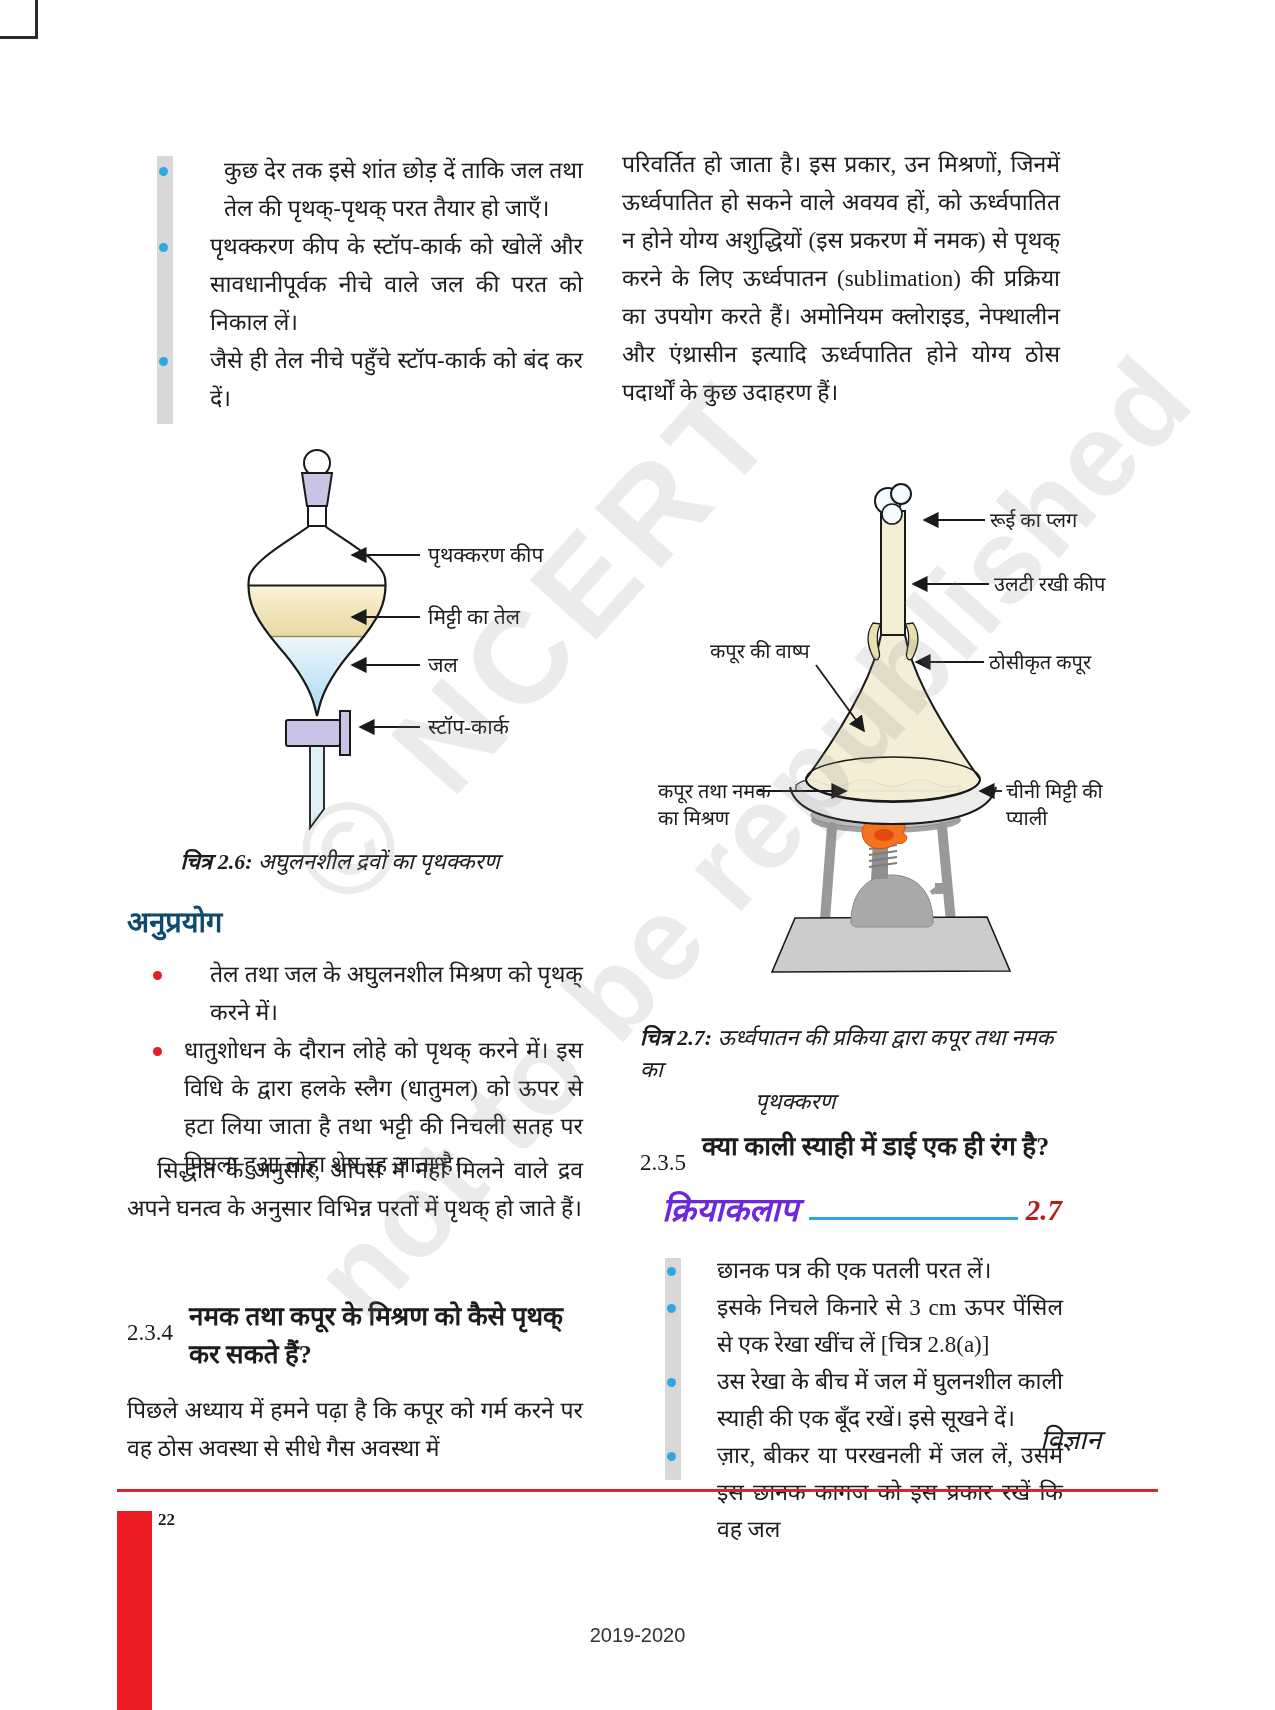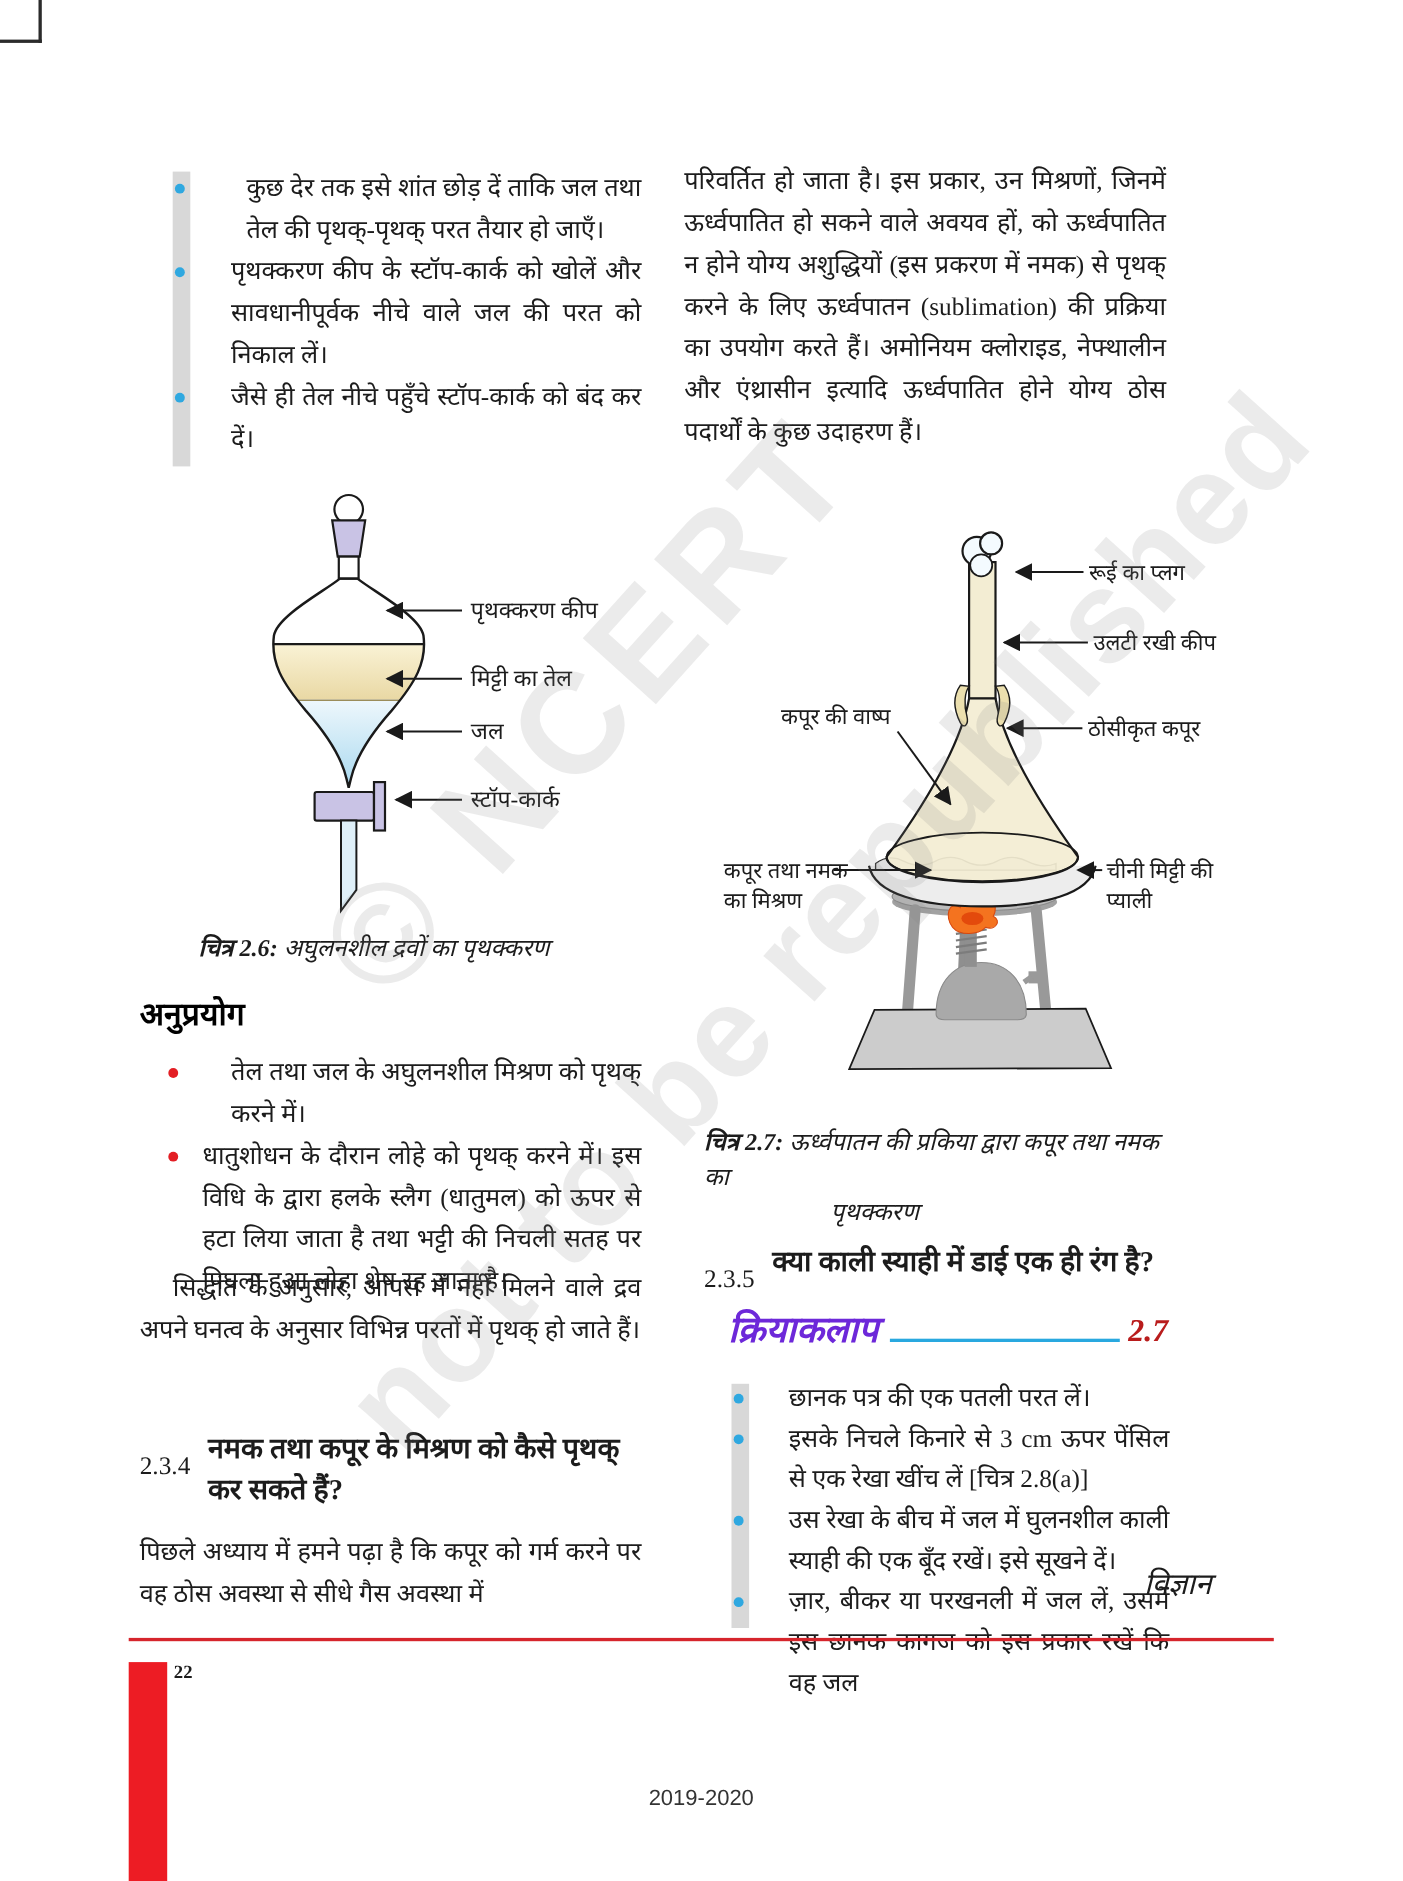--- a/index.html
+++ b/index.html
@@ -18,21 +18,21 @@
 
   
   .graybar{background:#d8d8d8;width:16px;}
   .bullet-item{display:flex;margin:0;}
   .dot{flex:0 0 9px;width:9px;height:9px;border-radius:50%;margin-top:15px;}
   .dot-blue{background:#2fa8e0;}
   .dot-red{background:#e31e24;}
   .bullet-text{flex:1;}
 
   
-  .app-heading{font-size:29px;font-weight:bold;color:#000000;}
+  .app-heading{font-size:29px;font-weight:bold;color:#0c4a6e;}
   .sec-heading{display:flex;font-size:26px;line-height:38px;}
   .sec-num{margin-right:16px;font-size:23px;margin-top:16px;}
   .sec-title{font-weight:bold;}
 
   
   .caption{font-size:22px;font-style:italic;line-height:32px;}
   .cap-prefix{font-weight:bold;}
 
   
   .activity-head{display:flex;align-items:flex-end;}

